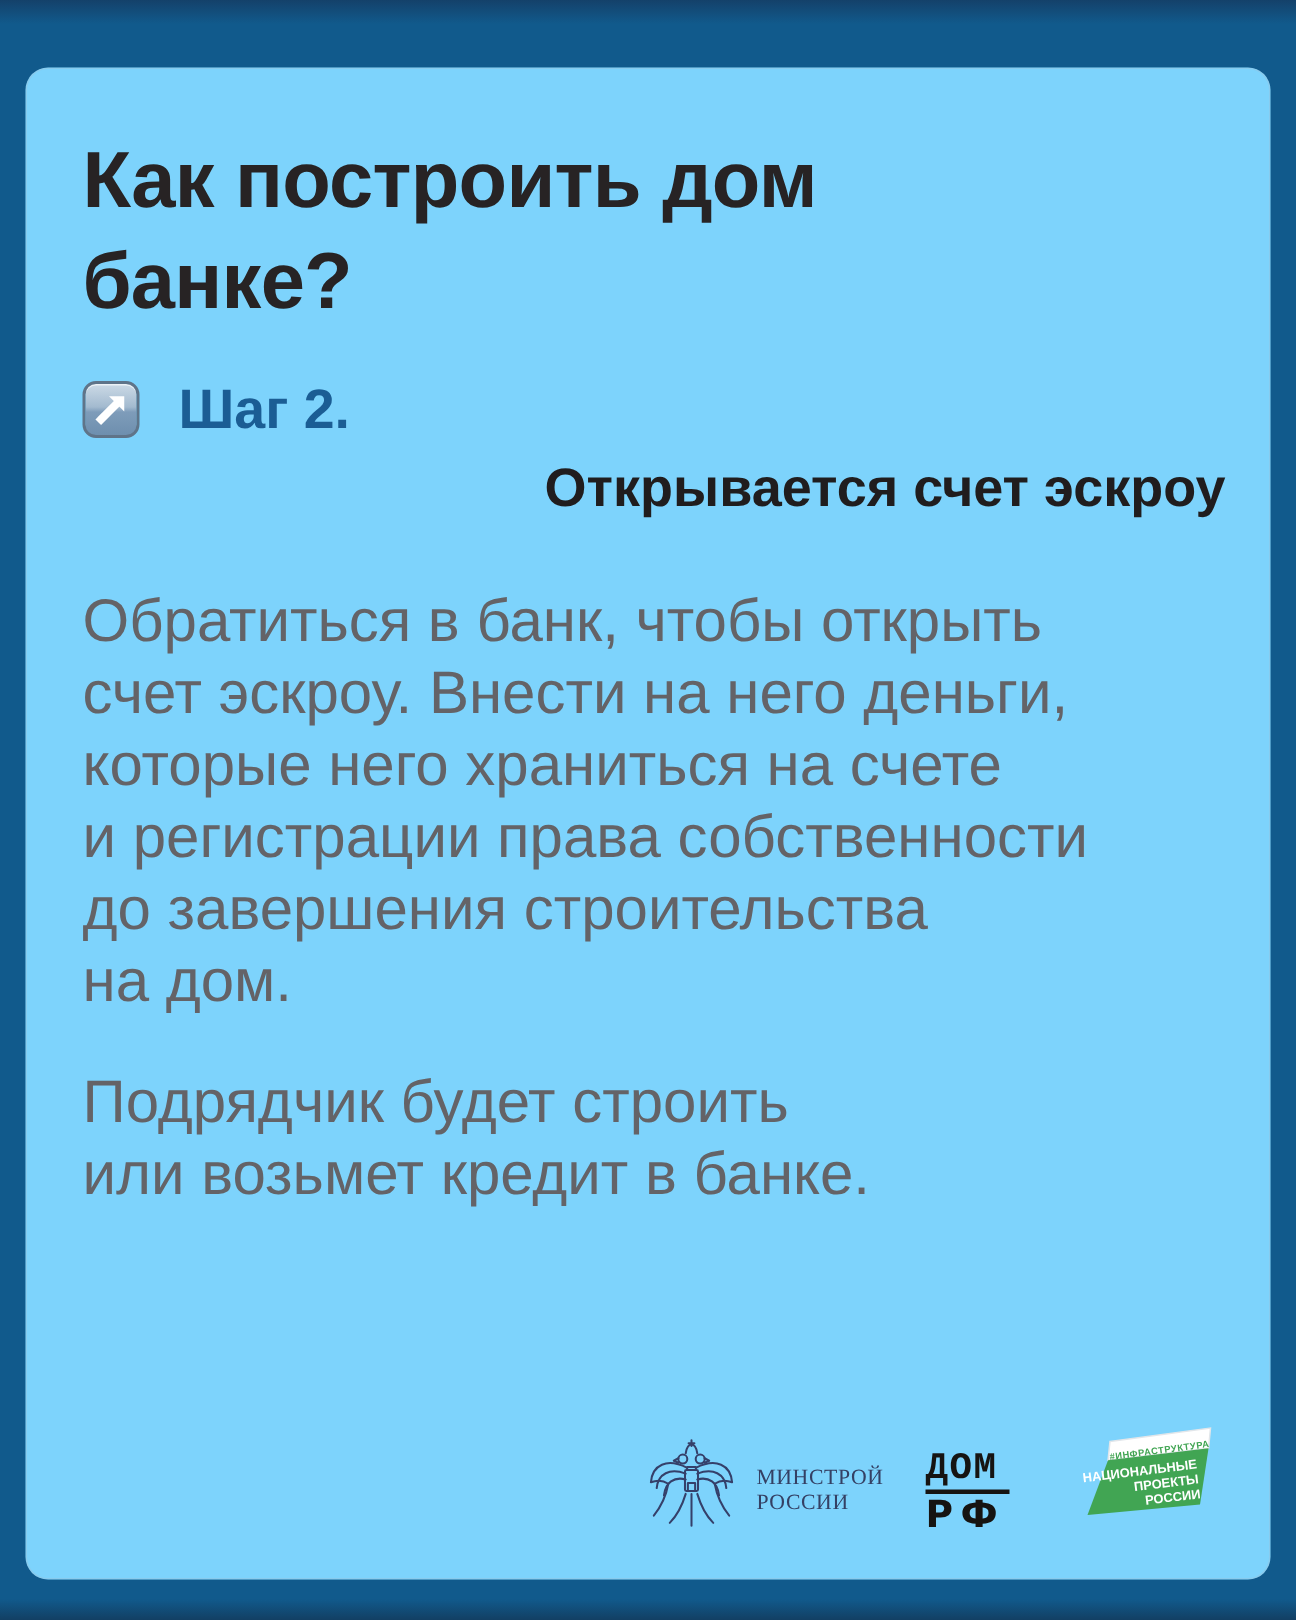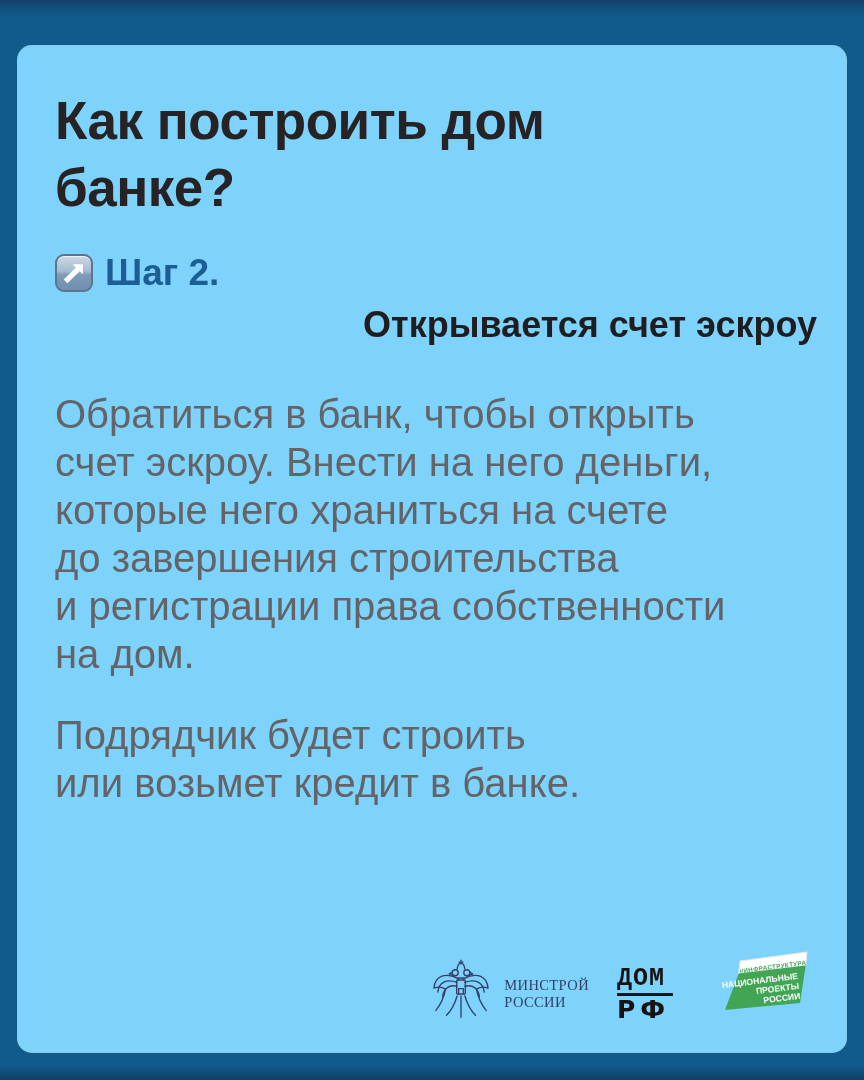--- a/index.html
+++ b/index.html
@@ -12,21 +12,21 @@
     position:absolute;left:17px;top:21px;right:17px;bottom:27px;
     background:#7dd3fc;border-radius:15px;
     box-shadow:inset 0 0 0 1px rgba(160,190,210,.35);
     margin-top:24px;
   }
   .content{position:absolute;left:38px;top:42px;right:30px;}
   
   .title{margin:0;font-size:53px;line-height:67px;font-weight:700;color:#272324;letter-spacing:-0.5px;}
   .title .tline{display:block;}
   
-  .step-row{display:flex;align-items:center;gap:12px;margin-top:31px;}
+  .step-row{display:flex;align-items:center;gap:26px;margin-top:31px;}
   .step-icon{
     width:38px;height:38px;border-radius:9px;flex:0 0 auto;
     background:linear-gradient(180deg,#ccdae6 0%,#a3bacf 45%,#7e9cba 55%,#6e8fae 100%);
     border:2px solid #5f7489;box-sizing:border-box;
     box-shadow:inset 0 1px 0 rgba(255,255,255,.65);
     display:flex;align-items:center;justify-content:center;
   }
   .step-label{font-size:37px;font-weight:700;color:#1b5d94;}
   .subtitle{margin-top:10px;font-size:36px;font-weight:700;color:#201d1e;text-align:right;}
   
@@ -71,22 +71,22 @@
       </span>
       <span class="step-label">Шаг 2.</span>
     </div>
 
     <div class="subtitle">Открывается счет эскроу</div>
 
     <div class="para para1">
       <span class="pline">Обратиться в банк, чтобы открыть</span>
       <span class="pline">счет эскроу. Внести на него деньги,</span>
       <span class="pline">которые него храниться на счете</span>
+      <span class="pline">и регистрации права собственности</span>
       <span class="pline">до завершения строительства</span>
-      <span class="pline">и регистрации права собственности</span>
       <span class="pline">на дом.</span>
     </div>
 
     <div class="para para2">
       <span class="pline">Подрядчик будет строить</span>
       <span class="pline">или возьмет кредит в банке.</span>
     </div>
   </div>
 
   <div class="footer">

